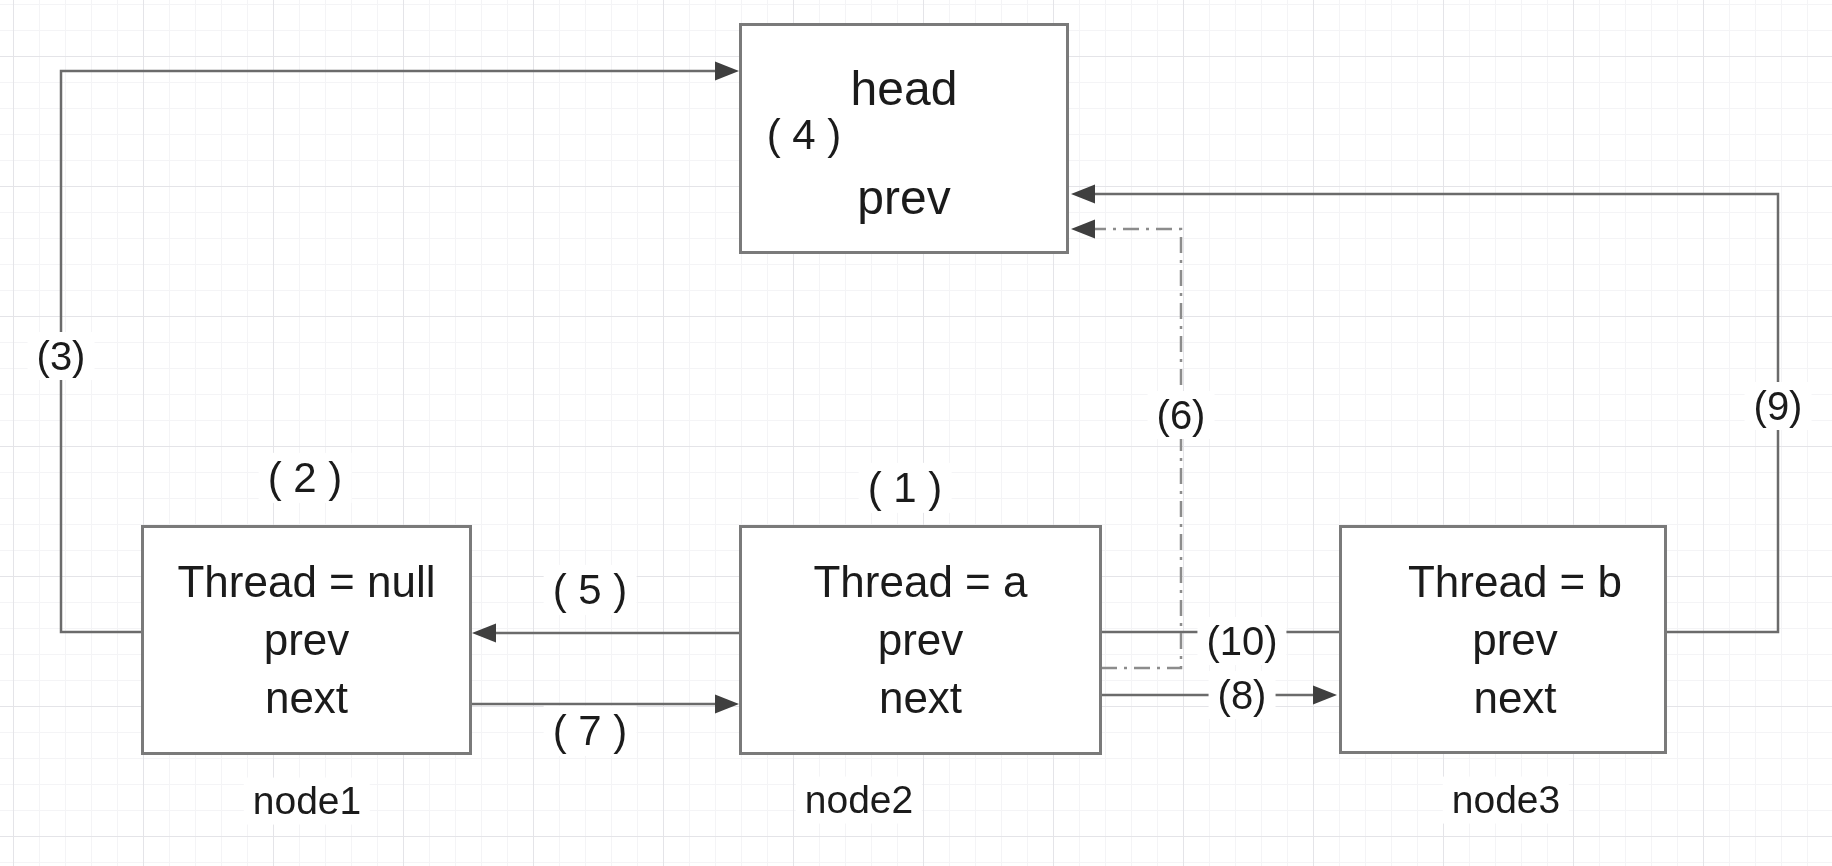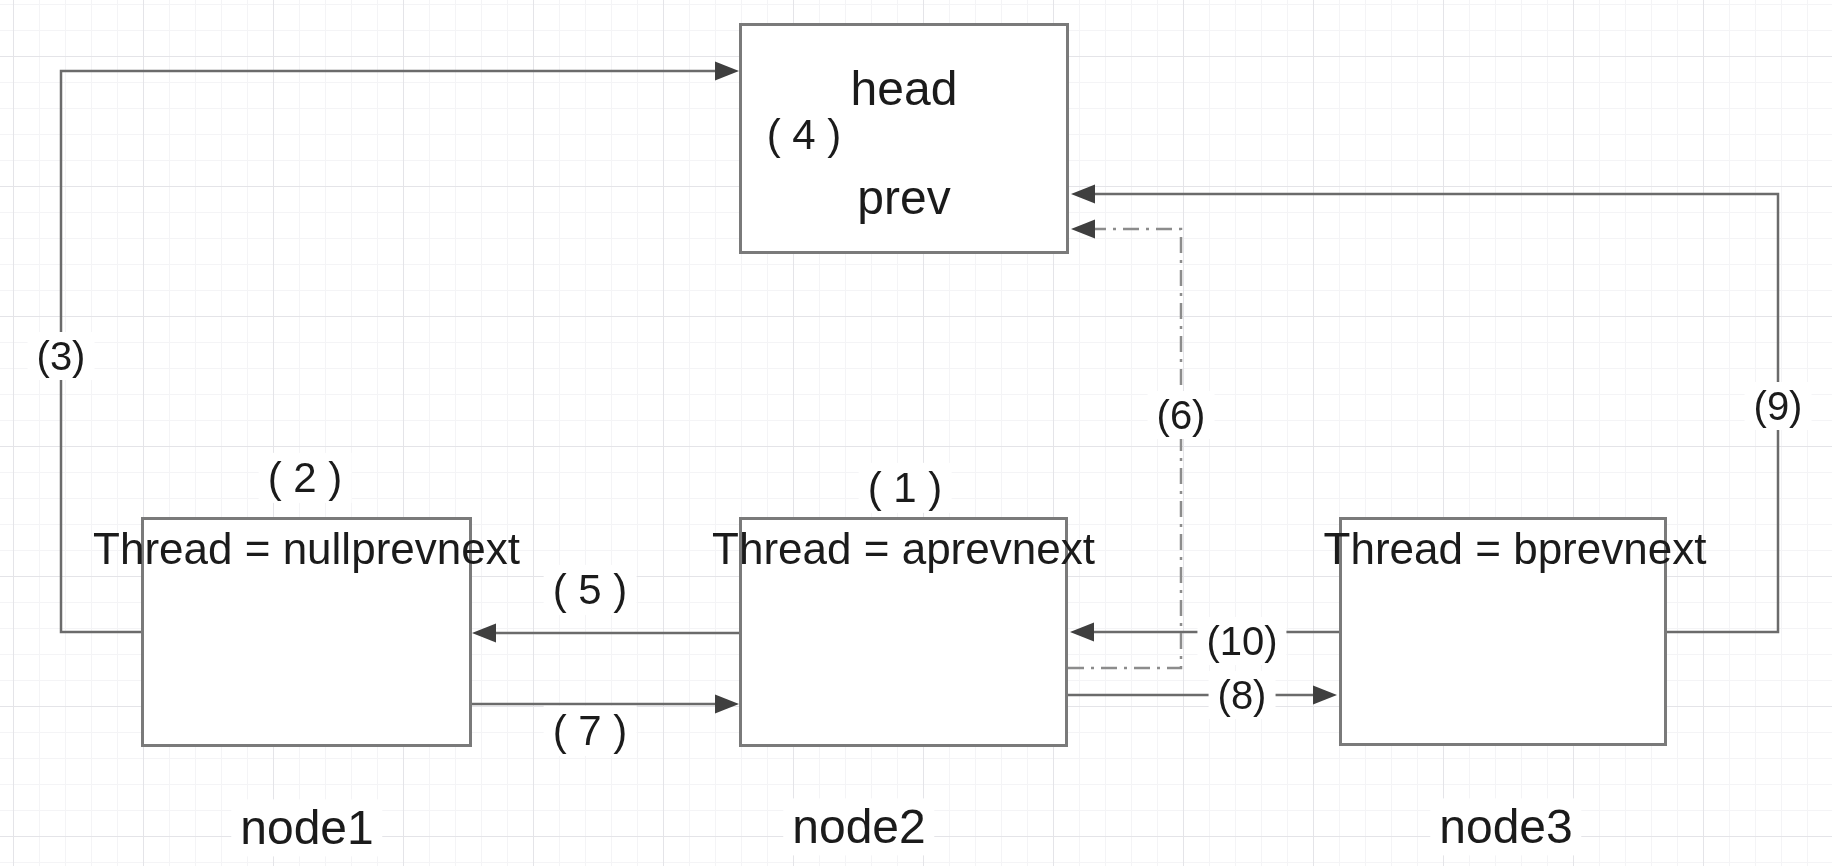--- a/index.html
+++ b/index.html
@@ -30,22 +30,24 @@
     height: 866px;
   }
   .box {
     position: absolute;
     box-sizing: border-box;
     background: #ffffff;
     border: 3px solid #7a7a7a;
   }
   .node-box {
     display: flex;
-    flex-direction: row;
+    flex-direction: column;
     justify-content: center;
+    align-items: center;
+    margin-top: 8px;
   }
   .node-line {
     line-height: 58px;
     font-size: 44px;
     white-space: nowrap;
   }
   .head-row {
     position: absolute;
     left: 50%;
     transform: translate(-50%, -50%);
@@ -55,21 +57,21 @@
   .lbl {
     position: absolute;
     transform: translate(-50%, -50%);
     white-space: nowrap;
     background: #ffffff;
     padding: 1px 9px;
     line-height: 1.15;
   }
   .lbl-md  { font-size: 42px; }
   .lbl-sm  { font-size: 40px; }
-  .lbl-cap { font-size: 48px; margin-top: 27px; }
+  .lbl-cap { font-size: 39px; }
 </style>
 </head>
 <body>
 
 <div class="canvas">
 
   <svg class="wires" viewBox="0 0 1832 866" xmlns="http://www.w3.org/2000/svg">
 
     <g>
       <path d="M 141 632 L 61 632 L 61 71 L 716 71" fill="none" stroke="#6b6b6b" stroke-width="2.5"></path>
@@ -111,21 +113,21 @@
     <span class="head-row" style="top:62px;text-align:center;">head</span>
     <span class="head-row" style="top:171px;">prev</span>
   </div>
 
   <div class="box node-box" style="left:141px; top:517px; width:331px; height:230px;">
     <div class="node-line">Thread = null</div>
     <div class="node-line">prev</div>
     <div class="node-line">next</div>
   </div>
 
-  <div class="box node-box" style="left:739px; top:517px; width:329px; height:230px;">
+  <div class="box node-box" style="left:739px; top:517px; width:363px; height:230px;">
     <div class="node-line">Thread = a</div>
     <div class="node-line">prev</div>
     <div class="node-line">next</div>
   </div>
 
   <div class="box node-box" style="left:1339px; top:517px; width:328px; height:229px;padding-left:24px;">
     <div class="node-line">Thread = b</div>
     <div class="node-line">prev</div>
     <div class="node-line">next</div>
   </div>

